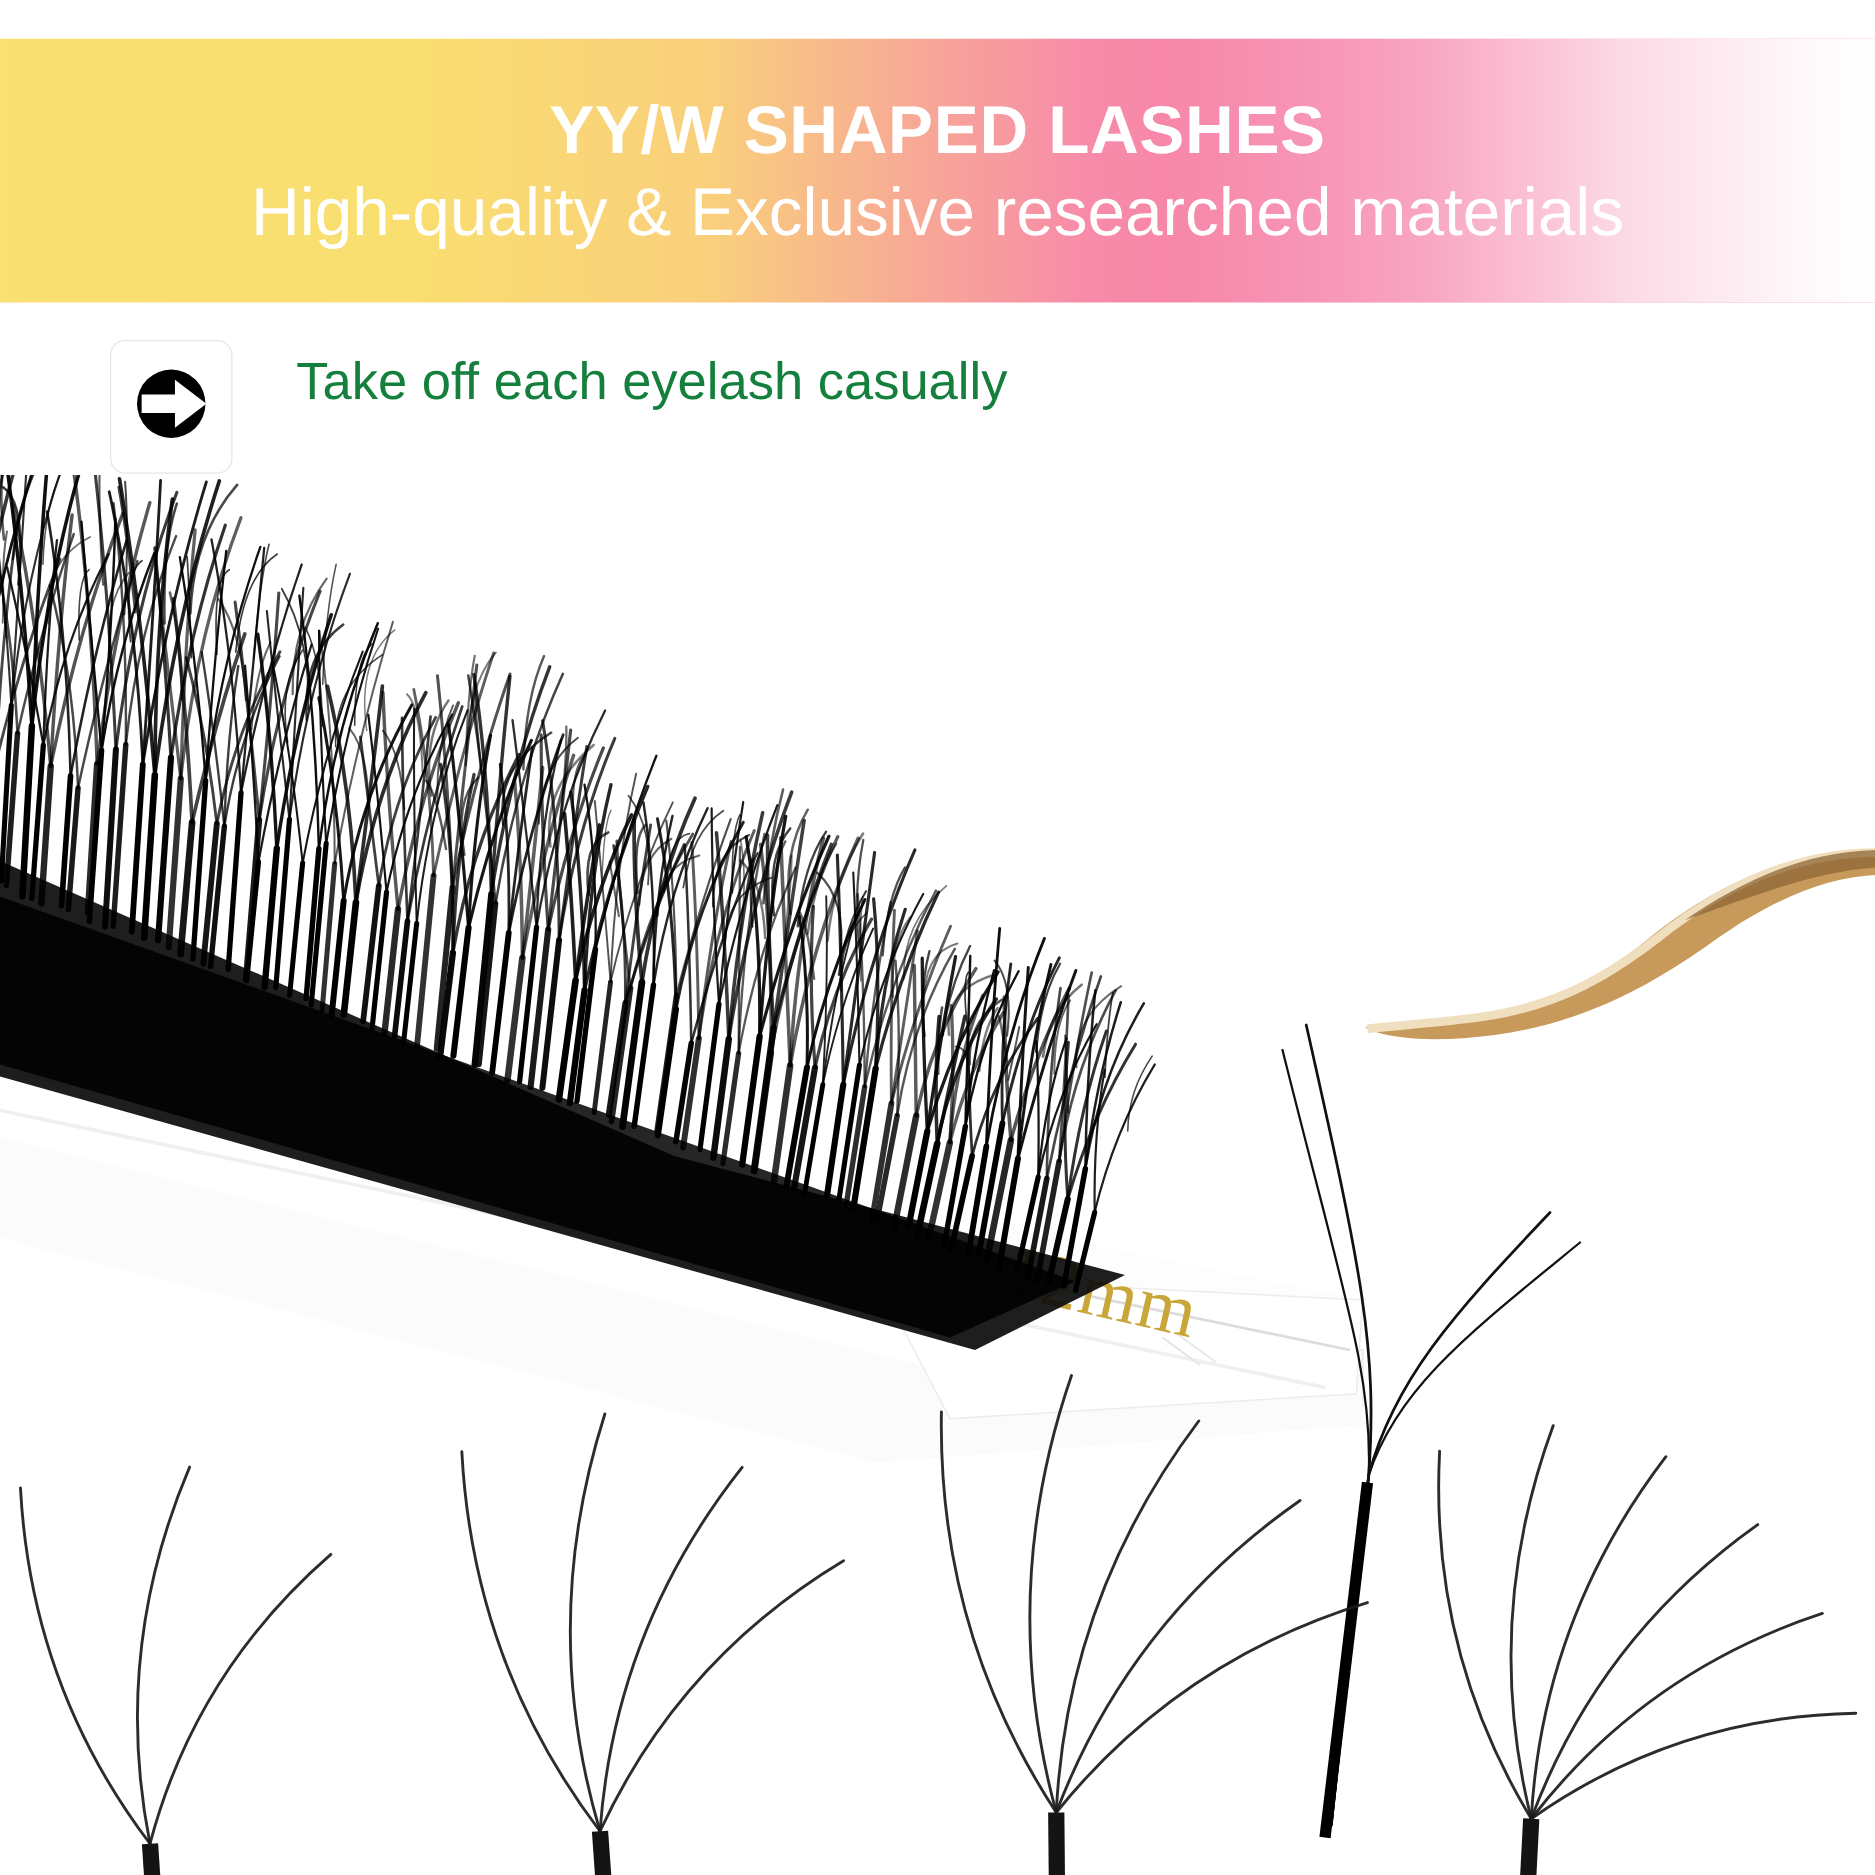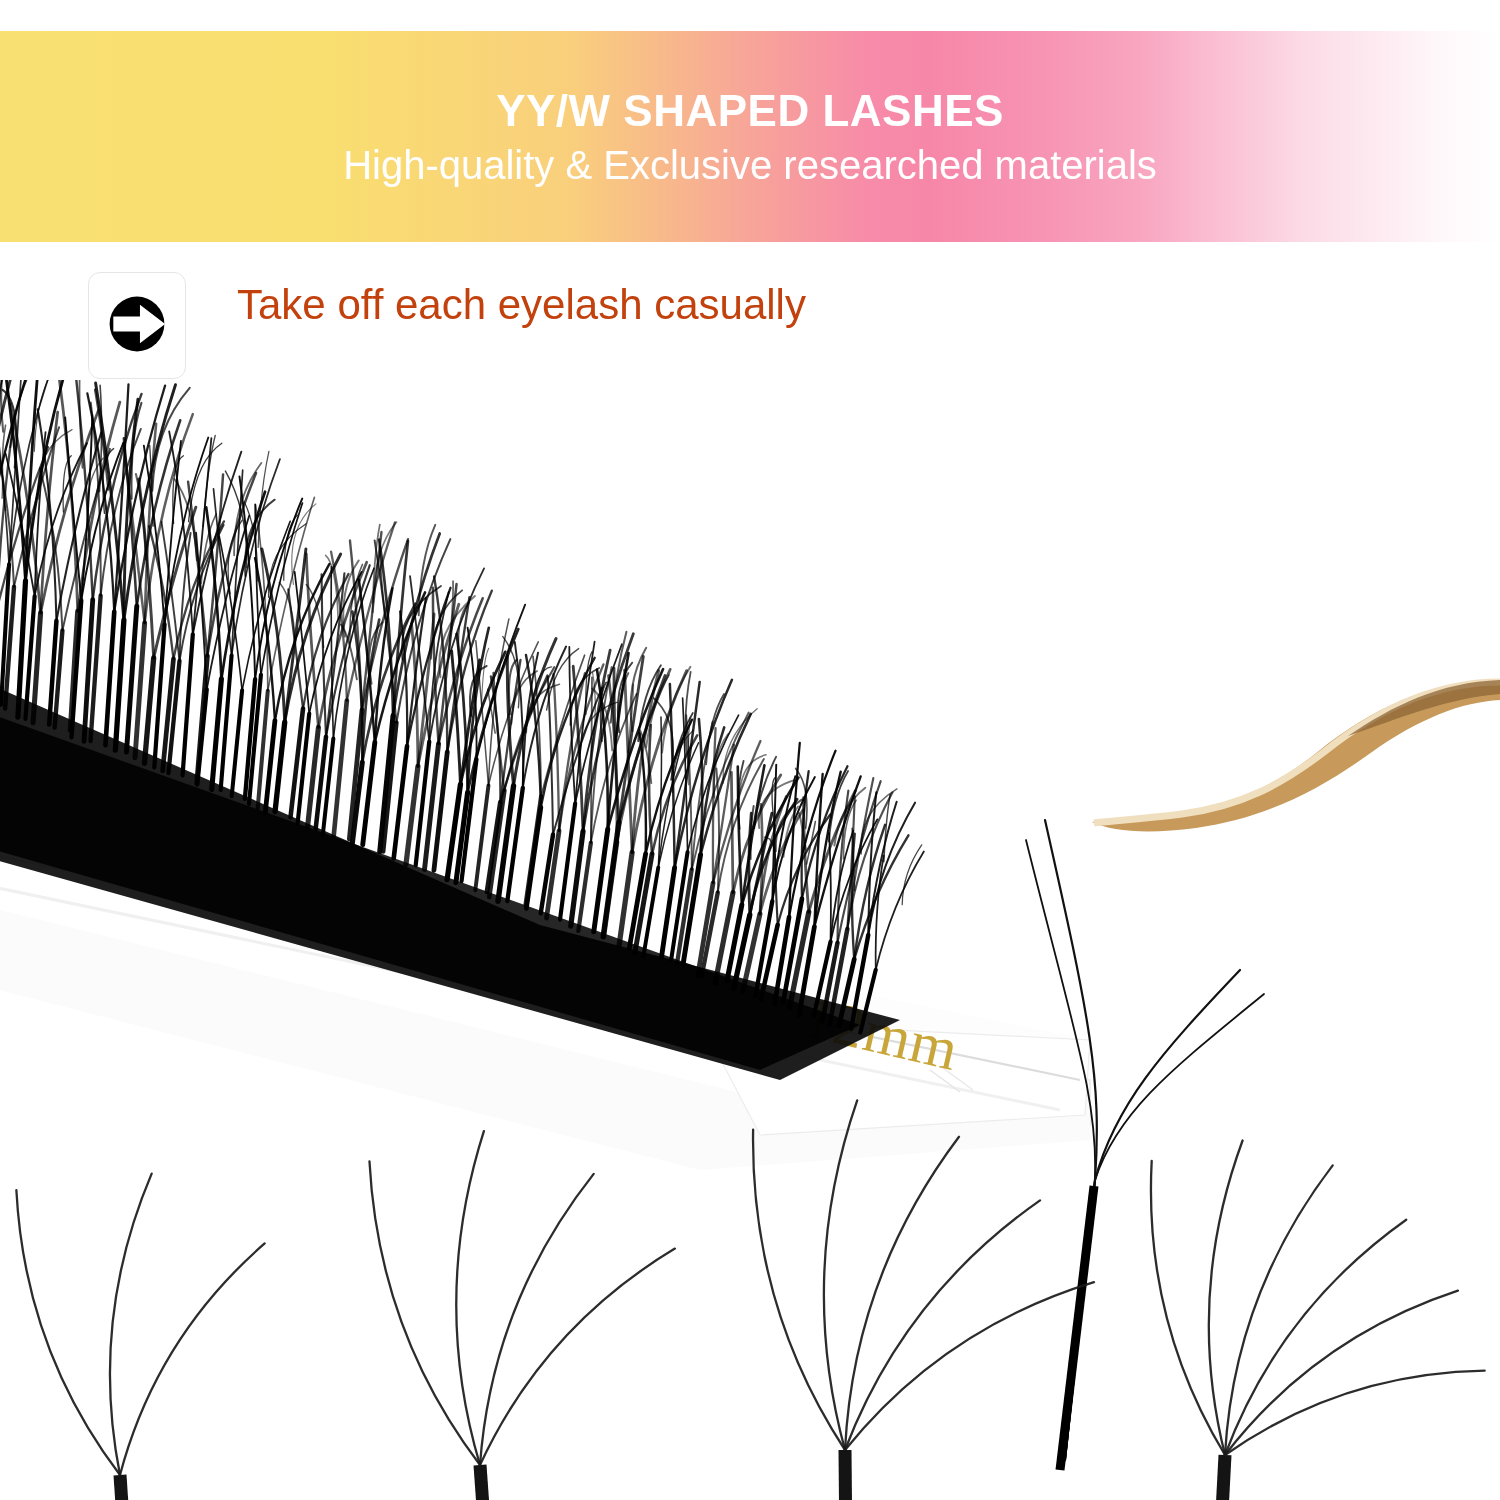--- a/index.html
+++ b/index.html
@@ -46,31 +46,31 @@
     top: 0;
     width: 1500px;
     height: 211px;
     display: flex;
     flex-direction: column;
     align-items: center;
     justify-content: center;
   }
   #banner-title {
     color: #ffffff;
-    font-size: 44px;
+    font-size: 54px;
     font-weight: bold;
     letter-spacing: 0.5px;
     line-height: 1.0;
     margin: 0 0 12px 0;
     white-space: nowrap;
     text-align: right;
   }
   #banner-subtitle {
     color: #ffffff;
-    font-size: 40px;
+    font-size: 54px;
     font-weight: normal;
     line-height: 1.0;
     margin: 0;
     white-space: nowrap;
     text-align: center;
   }
 
   
   #instruction-row {
     position: absolute;
@@ -90,21 +90,21 @@
     align-items: center;
     justify-content: center;
     flex: 0 0 auto;
   }
   #instruction-lines {
     margin-left: 51px;
     padding-top: 6px;
   }
   .instruction-line {
     font-size: 42px;
-    color: #c2410c;
+    color: #15803d;
     line-height: 1.27;
     white-space: nowrap;
     font-weight: normal;
   }
 
   
   #photo-area {
     position: absolute;
     left: 0;
     top: 380px;

